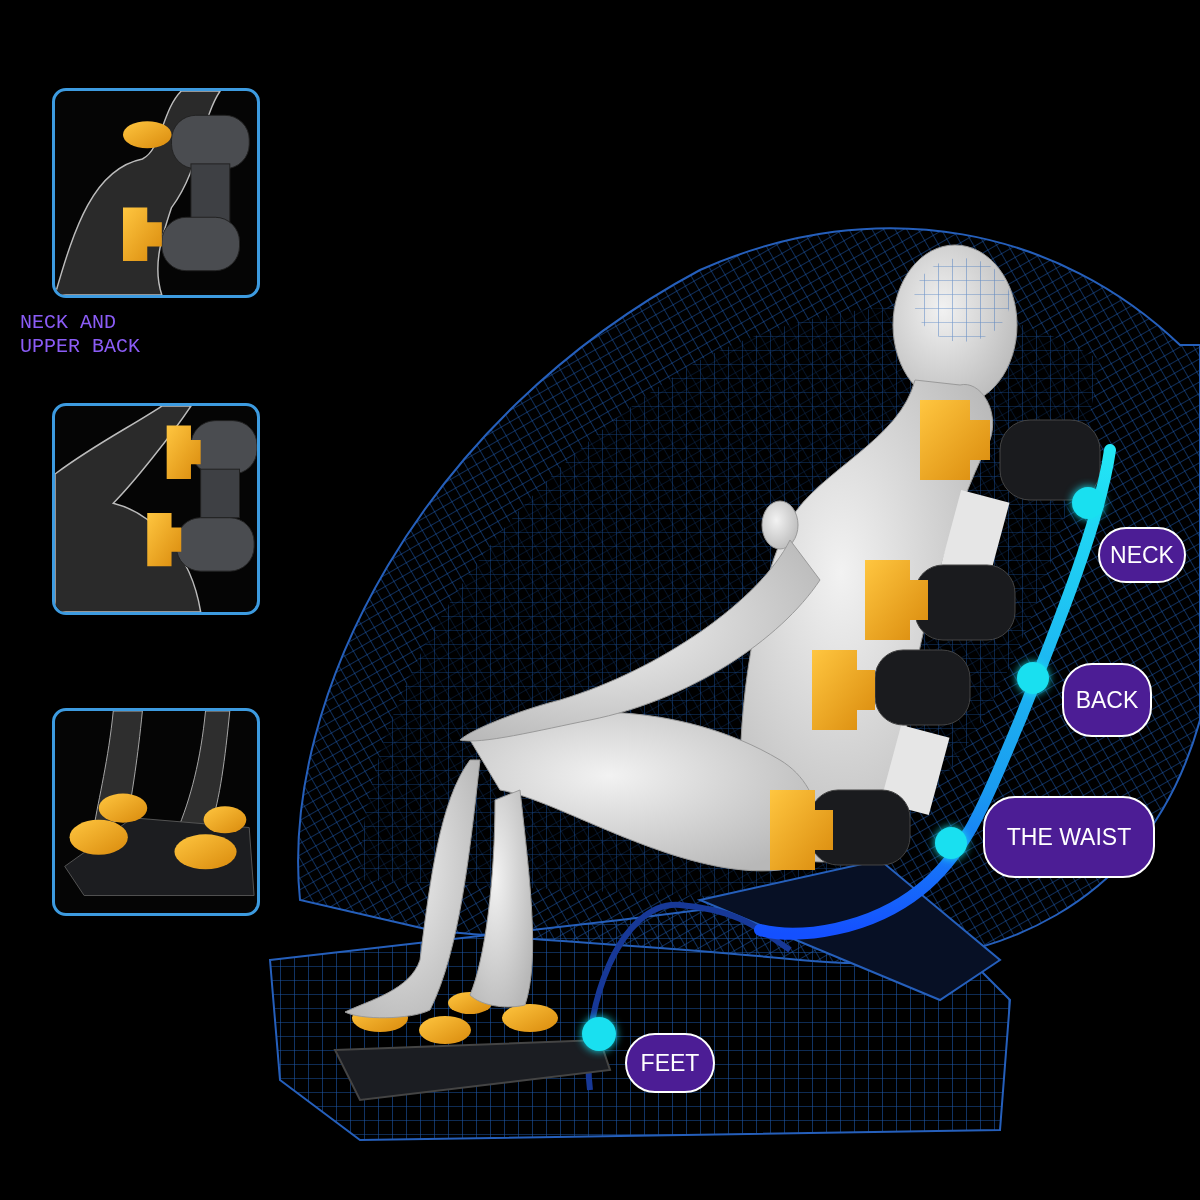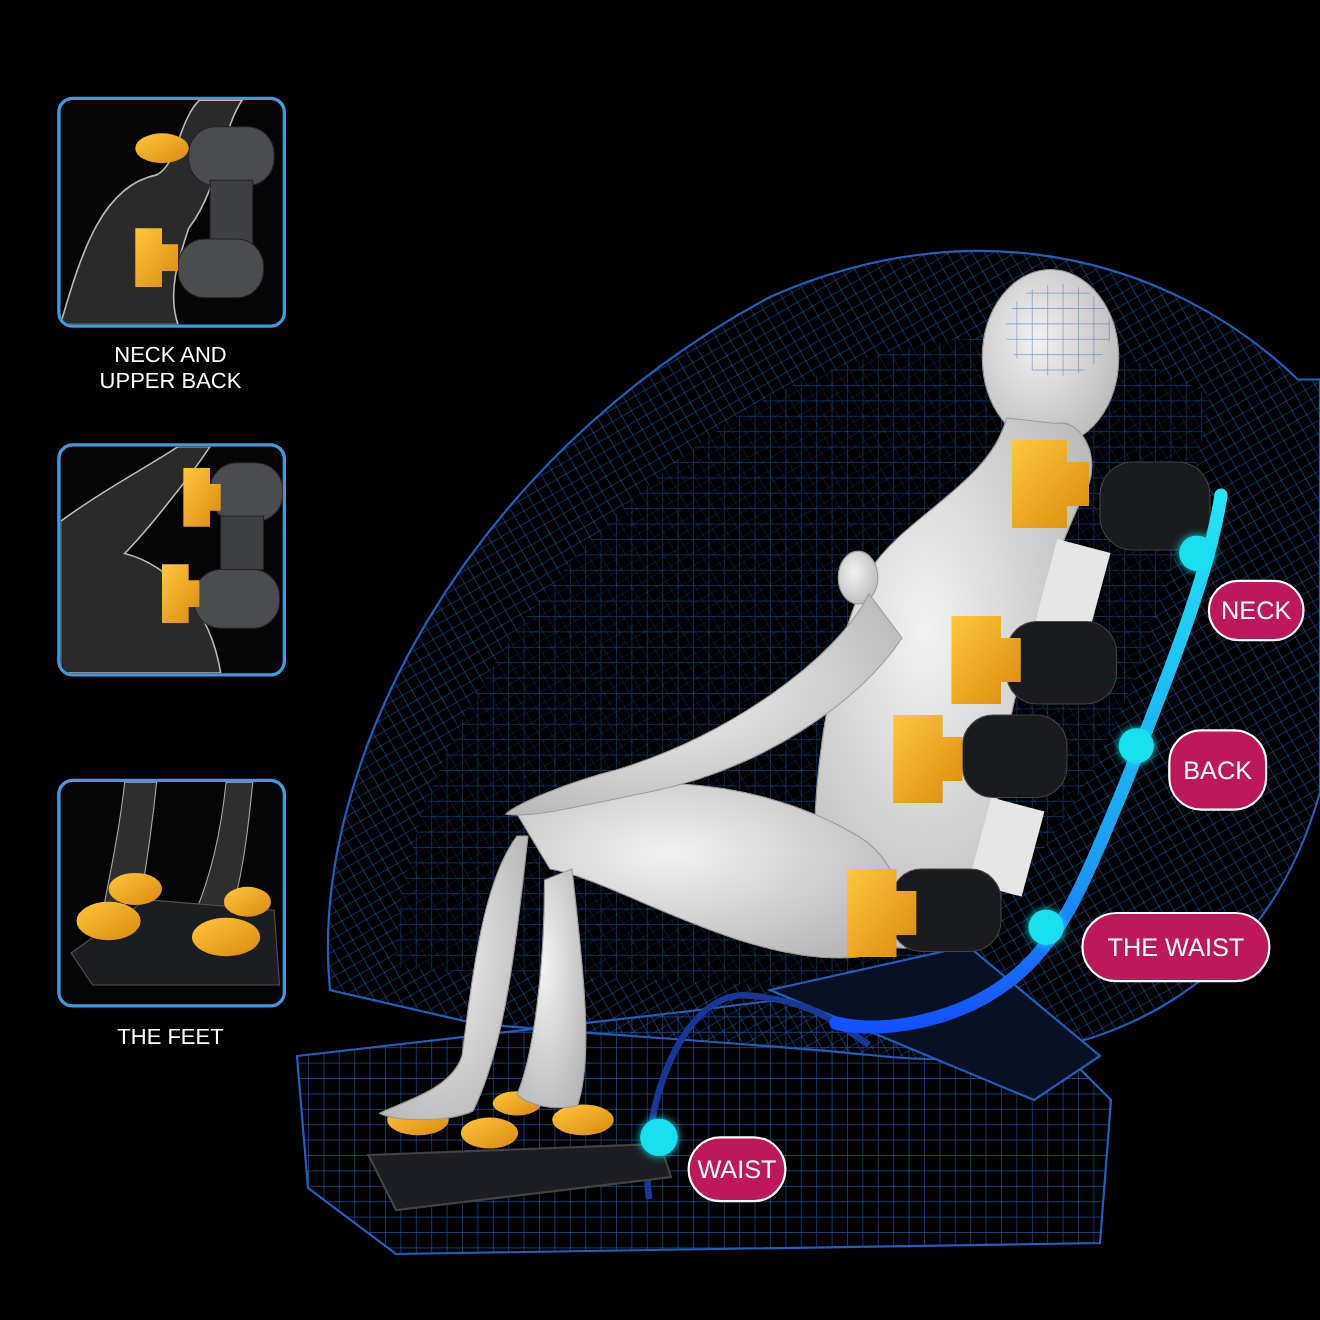--- a/index.html
+++ b/index.html
@@ -6,26 +6,26 @@
   #stage {
     position:relative; width:1200px; height:1200px; overflow:hidden;
     background:#000; font-family:"Liberation Sans", sans-serif; color:#fff;
   }
   .panel {
     position:absolute; left:52px; width:208px; border:3px solid #3d9be0;
     border-radius:14px; background:#050505; overflow:hidden; box-sizing:border-box;
   }
   .panel svg { position:absolute; left:0; top:0; width:100%; height:100%; }
   .caption {
-    position:absolute; left:20px; width:270px; text-align:center;
-    font-size:20px; line-height:24px; color:#ffffff; letter-spacing:0px;
+    position:absolute; left:20px; width:270px; 
+    font-size:20px; line-height:24px; color:#8b5cf6; letter-spacing:0px;font-family:Liberation Mono, monospace;
   }
   .pill {
     position:absolute; border:2px solid #fff; border-radius:30px;
-    background:#be185d; color:#fff; display:flex; align-items:center; justify-content:center;
+    background:#4c1d95; color:#fff; display:flex; align-items:center; justify-content:center;
     font-size:23px; box-sizing:border-box;
   }
   .dot { position:absolute; border-radius:50%; background:#19e0f0; box-shadow:0 0 8px #19e0f0; }
   #scene { position:absolute; left:0; top:0; width:1200px; height:1200px; }
 </style>
 </head>
 <body>
 
 <div id="stage">
 
@@ -115,25 +115,25 @@
   <div class="dot" style="left:1017px;top:662px;width:32px;height:32px;"></div>
   <div class="dot" style="left:935px;top:827px;width:32px;height:32px;"></div>
   <div class="dot" style="left:582px;top:1017px;width:34px;height:34px;"></div>
 
   <div class="pill" style="left:1098px;top:527px;width:88px;height:56px;">
     <span>NECK</span>
   </div>
   <div class="pill" style="left:1062px;top:663px;width:90px;height:74px;">
     <span>BACK</span>
   </div>
-  <div class="pill" style="left:983px;top:829px;width:172px;height:64px;border-radius:32px;">
+  <div class="pill" style="left:983px;top:796px;width:172px;height:82px;border-radius:32px;">
     <span>THE WAIST</span>
   </div>
   <div class="pill" style="left:625px;top:1033px;width:90px;height:60px;">
-    <span>WAIST</span>
+    <span>FEET</span>
   </div>
 
   <div class="panel" style="top:88px;height:210px;">
     <svg viewBox="0 0 208 210">
       <path d="M0 210 C 20 140, 40 80, 90 70 C 110 60, 110 20, 130 0 L 170 0 C 150 30, 150 80, 120 120 C 110 150, 100 180, 110 210 Z" fill="#2a2a2a" stroke="#bbb" stroke-width="1.5"></path>
       <rect x="120" y="25" width="80" height="55" rx="25" fill="#4a4c50" stroke="#222"></rect>
       <rect x="140" y="75" width="40" height="60" fill="#3e4044" stroke="#222"></rect>
       <rect x="110" y="130" width="80" height="55" rx="25" fill="#4a4c50" stroke="#222"></rect>
       <ellipse cx="95" cy="45" rx="25" ry="14" fill="url(#rollerGrad)"></ellipse>
       <path d="M70 120 h25 v15 h15 v25 h-15 v15 h-25 z" fill="url(#rollerGrad)"></path>
@@ -160,16 +160,15 @@
       <path d="M60 0 L 90 0 C 85 50, 80 80, 75 110 L 40 120 C 45 90, 55 50, 60 0 Z" fill="#2e2e2e" stroke="#aaa" stroke-width="1"></path>
       <path d="M155 0 L 180 0 C 175 50, 170 90, 160 120 L 125 125 C 140 90, 150 50, 155 0 Z" fill="#2e2e2e" stroke="#aaa" stroke-width="1"></path>
       <path d="M10 160 L 80 110 L 200 120 L 205 190 L 30 190 Z" fill="#1c1d20" stroke="#555"></path>
       <ellipse cx="45" cy="130" rx="30" ry="18" fill="url(#rollerGrad)"></ellipse>
       <ellipse cx="70" cy="100" rx="25" ry="15" fill="url(#rollerGrad)"></ellipse>
       <ellipse cx="155" cy="145" rx="32" ry="18" fill="url(#rollerGrad)"></ellipse>
       <ellipse cx="175" cy="112" rx="22" ry="14" fill="url(#rollerGrad)"></ellipse>
     </svg>
   </div>
   <div class="caption" style="top:931px;">
-    <div>THE FEET</div>
   </div>
 
 </div>
 
 </body></html>

